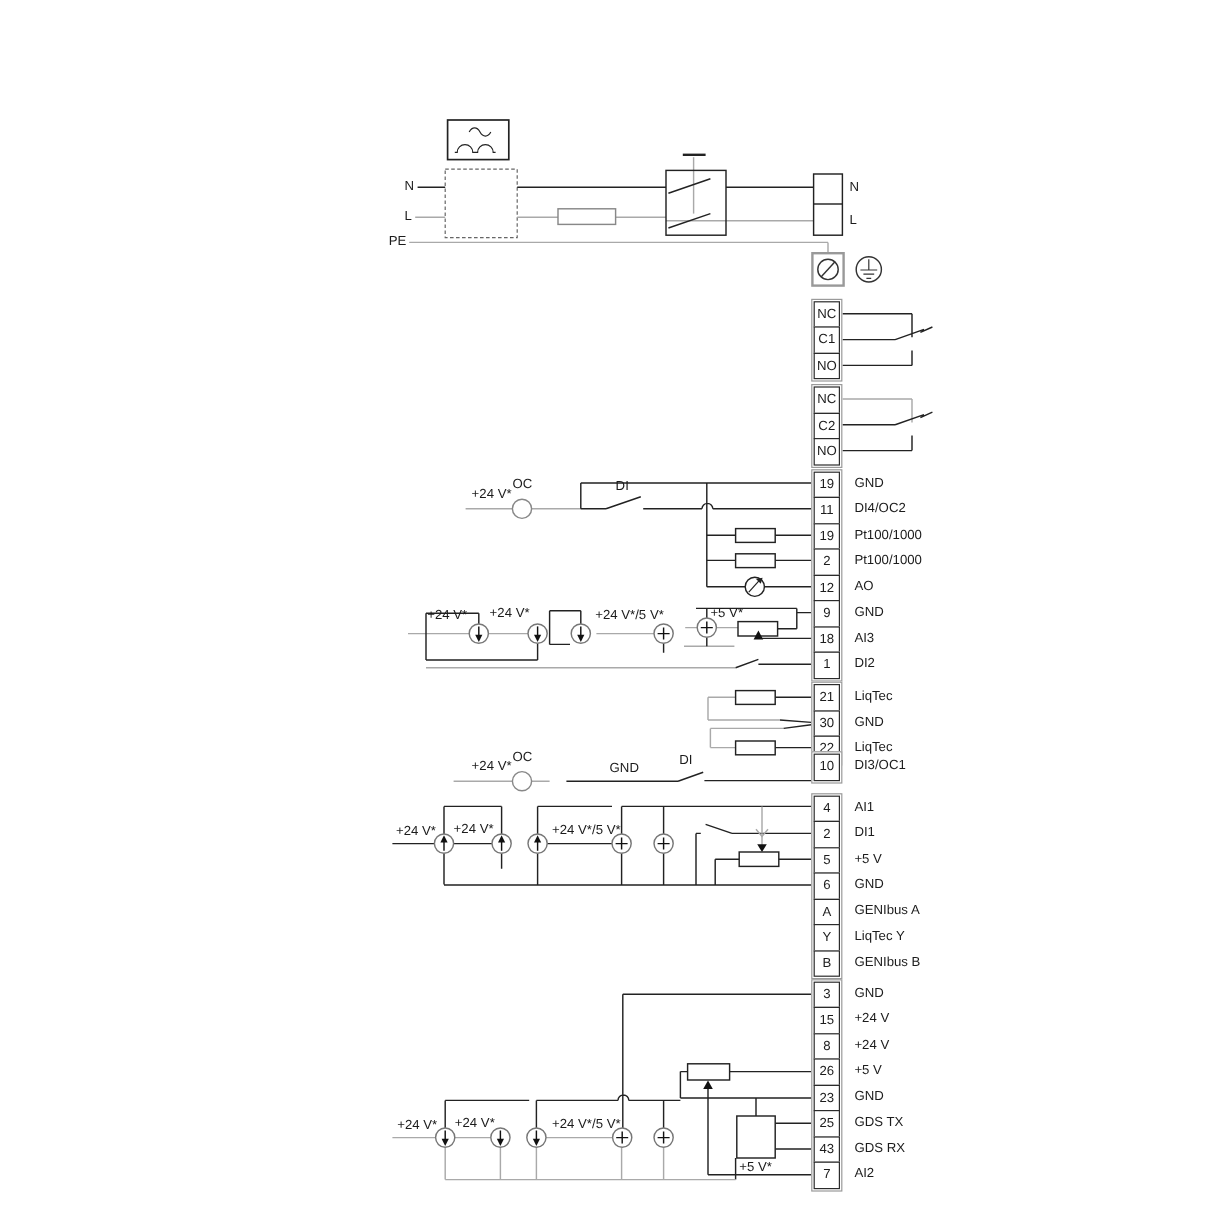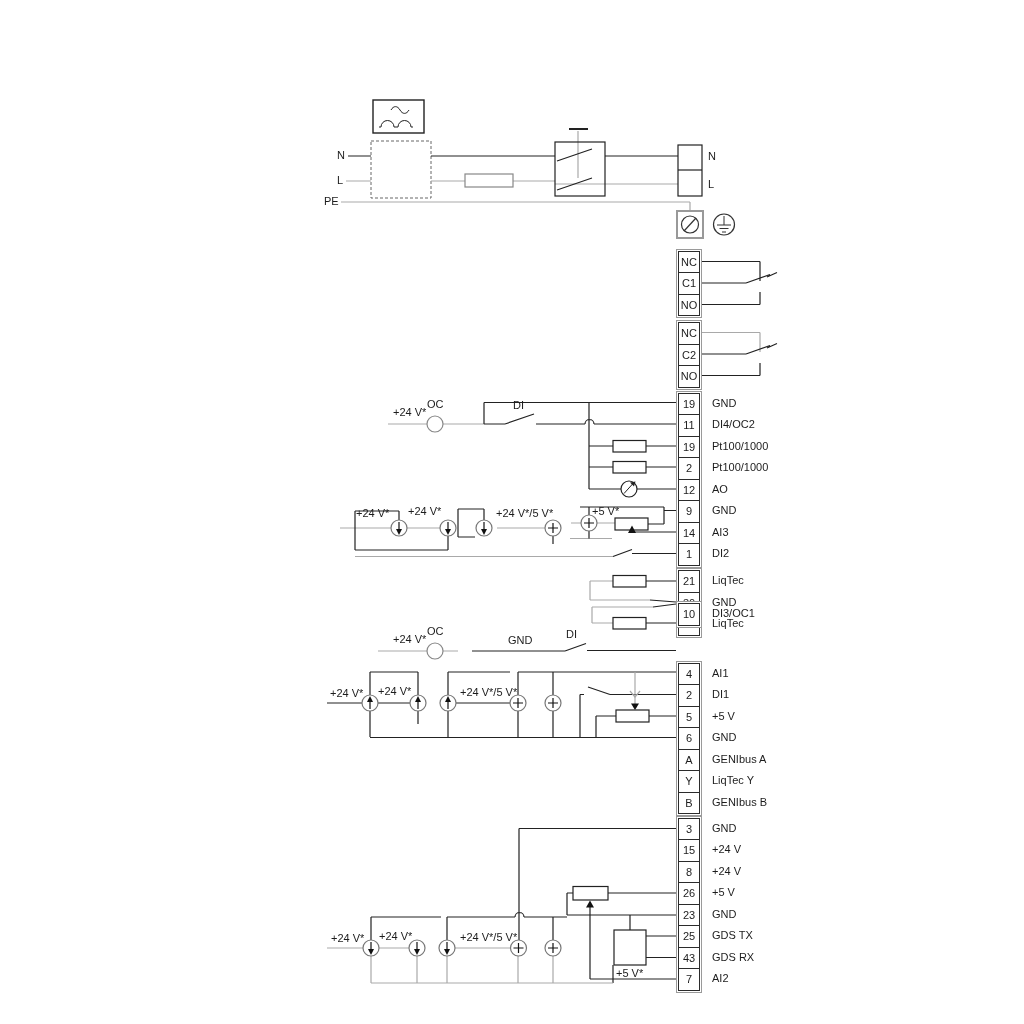--- a/index.html
+++ b/index.html
@@ -175,21 +175,21 @@
       </div>
     </div>
   <div class="tblock-wrap" style="top:390.5px">
       <div class="tcells">
         <div class="tcell">19</div>
         <div class="tcell">11</div>
         <div class="tcell">19</div>
         <div class="tcell">2</div>
         <div class="tcell">12</div>
         <div class="tcell">9</div>
-        <div class="tcell">14</div>
+        <div class="tcell">18</div>
         <div class="tcell">1</div>
       </div>
       <div class="tlabels">
         <div class="tlabel">GND</div>
         <div class="tlabel">DI4/OC2</div>
         <div class="tlabel">Pt100/1000</div>
         <div class="tlabel">Pt100/1000</div>
         <div class="tlabel">AO</div>
         <div class="tlabel">GND</div>
         <div class="tlabel">AI3</div>
@@ -201,21 +201,21 @@
         <div class="tcell">21</div>
         <div class="tcell">30</div>
         <div class="tcell">22</div>
       </div>
       <div class="tlabels">
         <div class="tlabel">LiqTec</div>
         <div class="tlabel">GND</div>
         <div class="tlabel">LiqTec</div>
       </div>
     </div>
-  <div class="tblock-wrap" style="top:601px">
+  <div class="tblock-wrap" style="top:626px">
       <div class="tcells">
         <div class="tcell">10</div>
       </div>
       <div class="tlabels">
         <div class="tlabel">DI3/OC1</div>
       </div>
     </div>
   <div class="tblock-wrap" style="top:660.5px">
       <div class="tcells">
         <div class="tcell">4</div>

